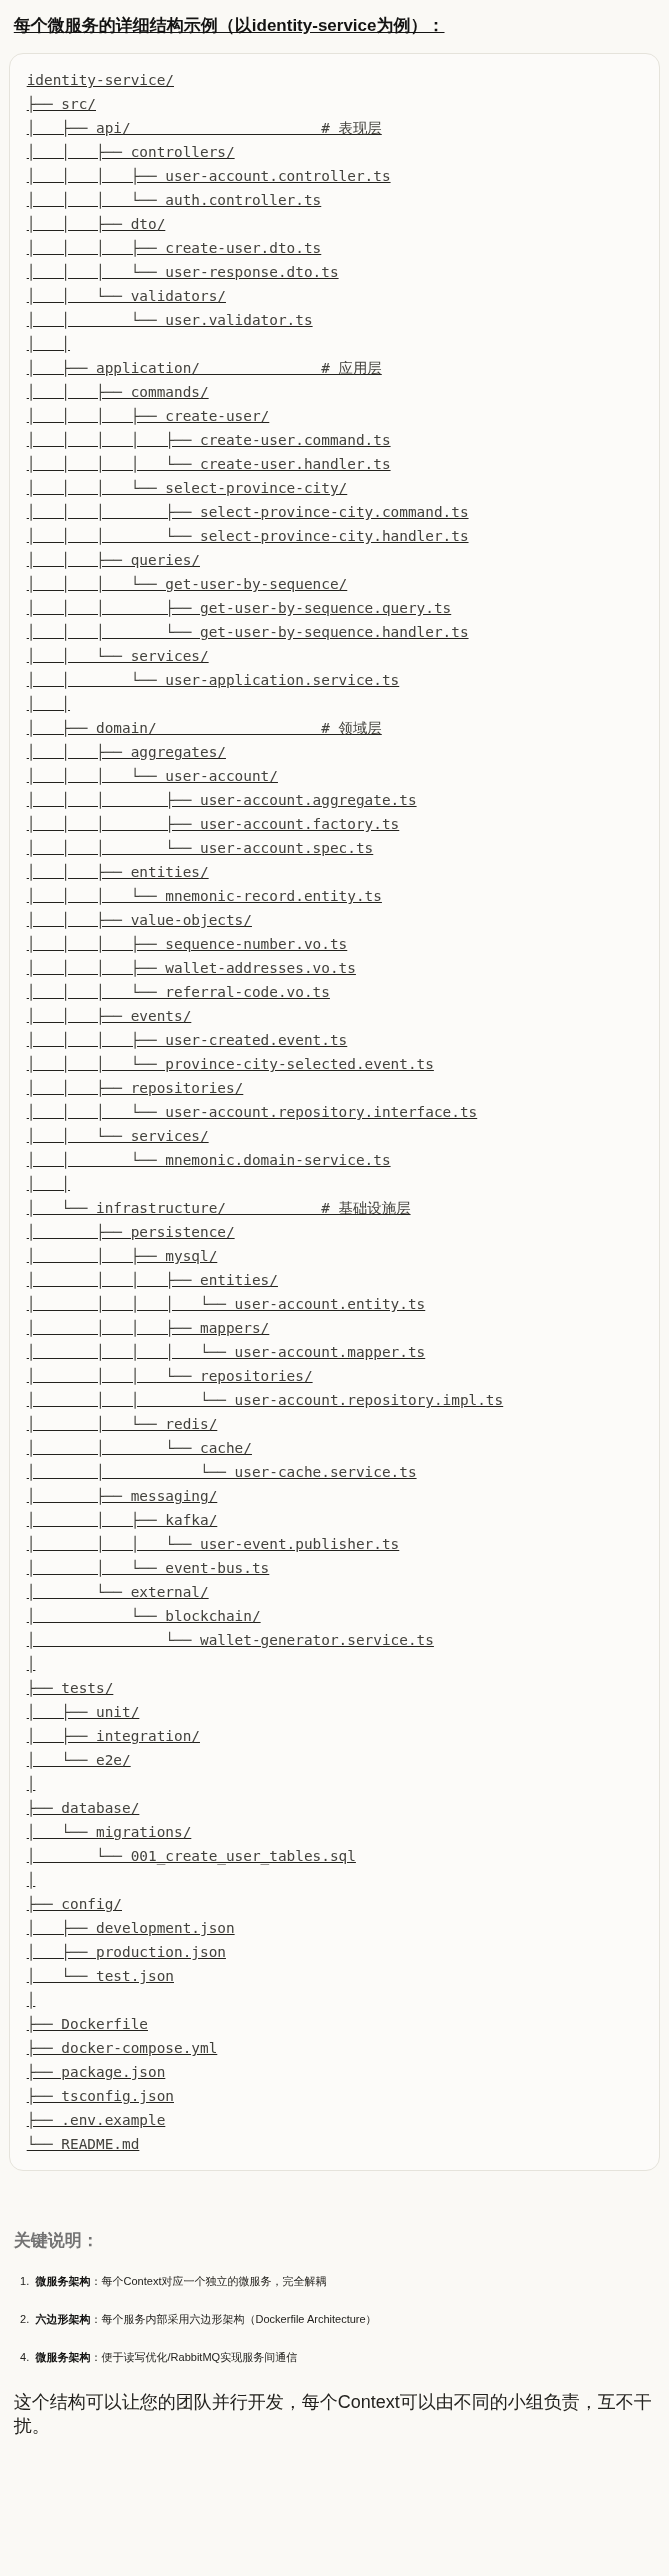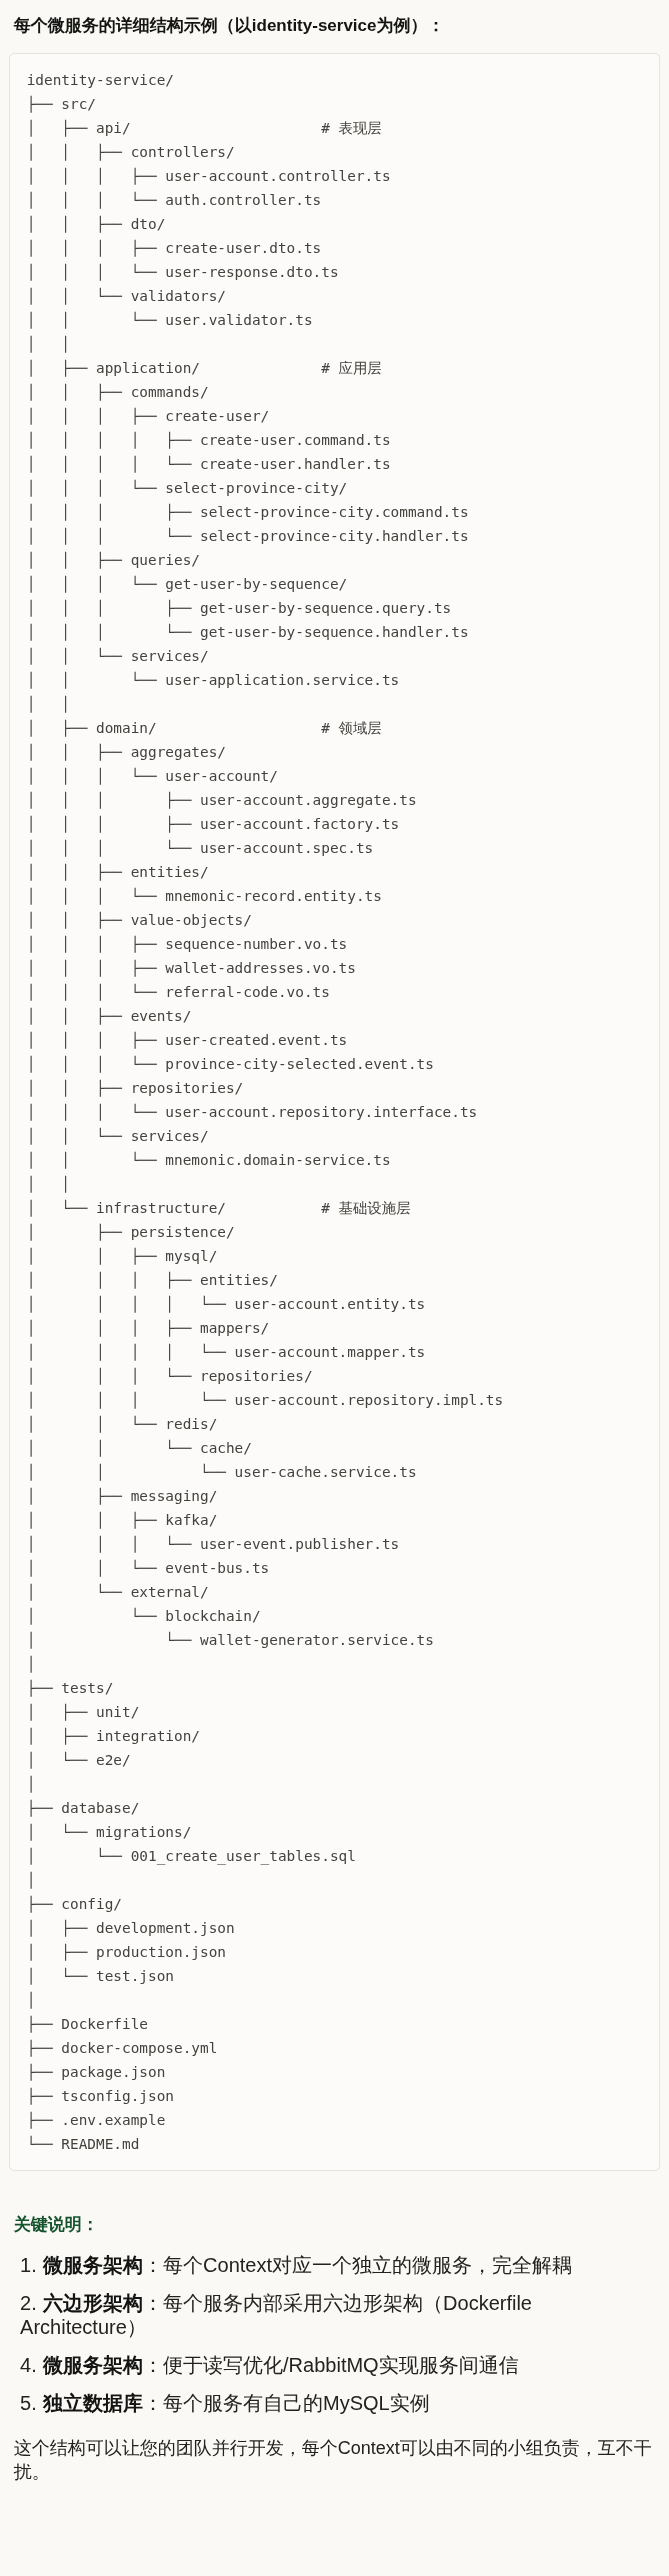--- a/index.html
+++ b/index.html
@@ -13,54 +13,56 @@
     -webkit-font-smoothing: antialiased;
   }
   .page { padding: 8.8px 9.4px 17.5px 9.4px; }
 
   .md-title {
     font-size: 17px;
     font-weight: 700;
     color: #141413;
     line-height: 1.4;
     margin: 5px 0 15px 4.4px;
+    text-decoration: underline;
   }
 
   .code-block {
     background: #FCFBF9;
     border: 0.6px solid #E5E3DB;
-    border-radius: 5px;
+    border-radius: 14px;
     padding: 14.4px 16.3px;
-    margin: 0 0 42px 0;
+    margin: 0 0 58px 0;
     overflow: hidden;
+    text-decoration: underline;
   }
   .code-block pre {
     margin: 0;
     font-family: "DejaVu Sans Mono", monospace;
     font-size: 14.4px;
     line-height: 24px;
     color: #43423D;
     white-space: pre;
   }
 
   .md-heading {
     font-size: 17px;
     font-weight: 700;
-    color: #14532d;
+    color: #737373;
     margin: 0 0 16.3px 4.4px;
     line-height: 1.4;
   }
 
   .notes-list {
     list-style: none;
     margin: 0 0 21px 4.4px;
     padding: 0 0 0 6.3px;
   }
   .note-item {
-    font-size: 20px;
+    font-size: 11px;
     line-height: 24px;
     margin-bottom: 13.8px;
     color: #23221E;
   }
   .note-item .num { margin-right: 6.3px; }
   .note-item .term { font-weight: 700; color: #141413; }
 
   .footer-text {
     font-size: 18px;
     line-height: 24px;
@@ -164,19 +166,18 @@
 ├── .env.example
 └── README.md</pre>
   </div>
 
   <p class="md-heading">关键说明：</p>
 
   <ol class="notes-list">
     <li class="note-item"><span class="num">1.</span><span class="term">微服务架构</span><span class="desc">：每个Context对应一个独立的微服务，完全解耦</span></li>
     <li class="note-item"><span class="num">2.</span><span class="term">六边形架构</span><span class="desc">：每个服务内部采用六边形架构（Dockerfile Architecture）</span></li>
     <li class="note-item"><span class="num">4.</span><span class="term">微服务架构</span><span class="desc">：便于读写优化/RabbitMQ实现服务间通信</span></li>
-    <li class="note-item"><span class="num">5.</span><span class="term">独立数据库</span><span class="desc">：每个服务有自己的MySQL实例</span></li>
   </ol>
 
   <p class="footer-text">这个结构可以让您的团队并行开发，每个Context可以由不同的小组负责，互不干扰。</p>
 
 </div>
 
 
 </body></html>

